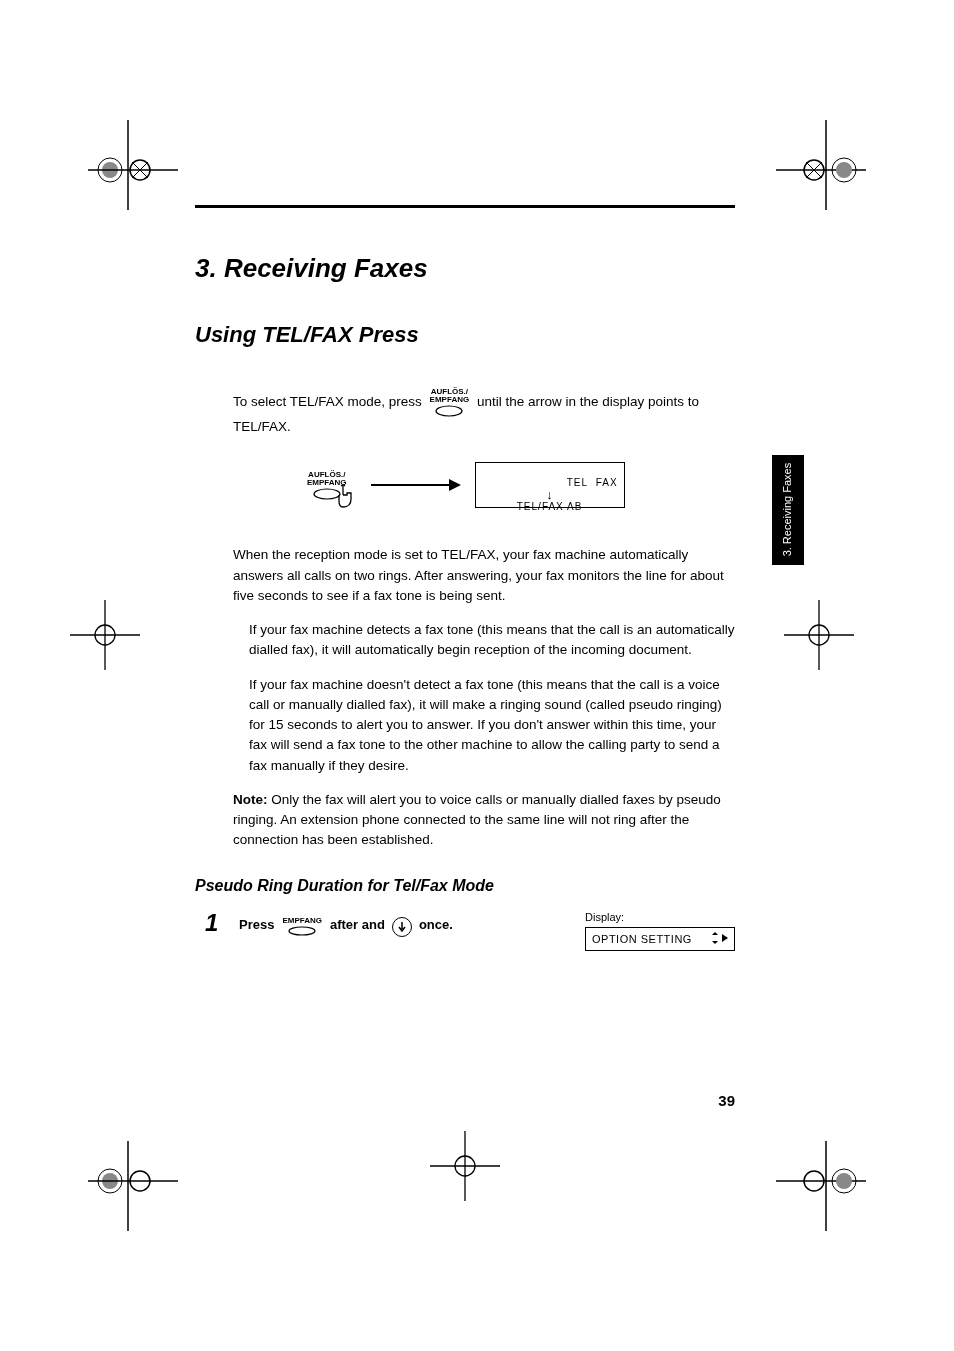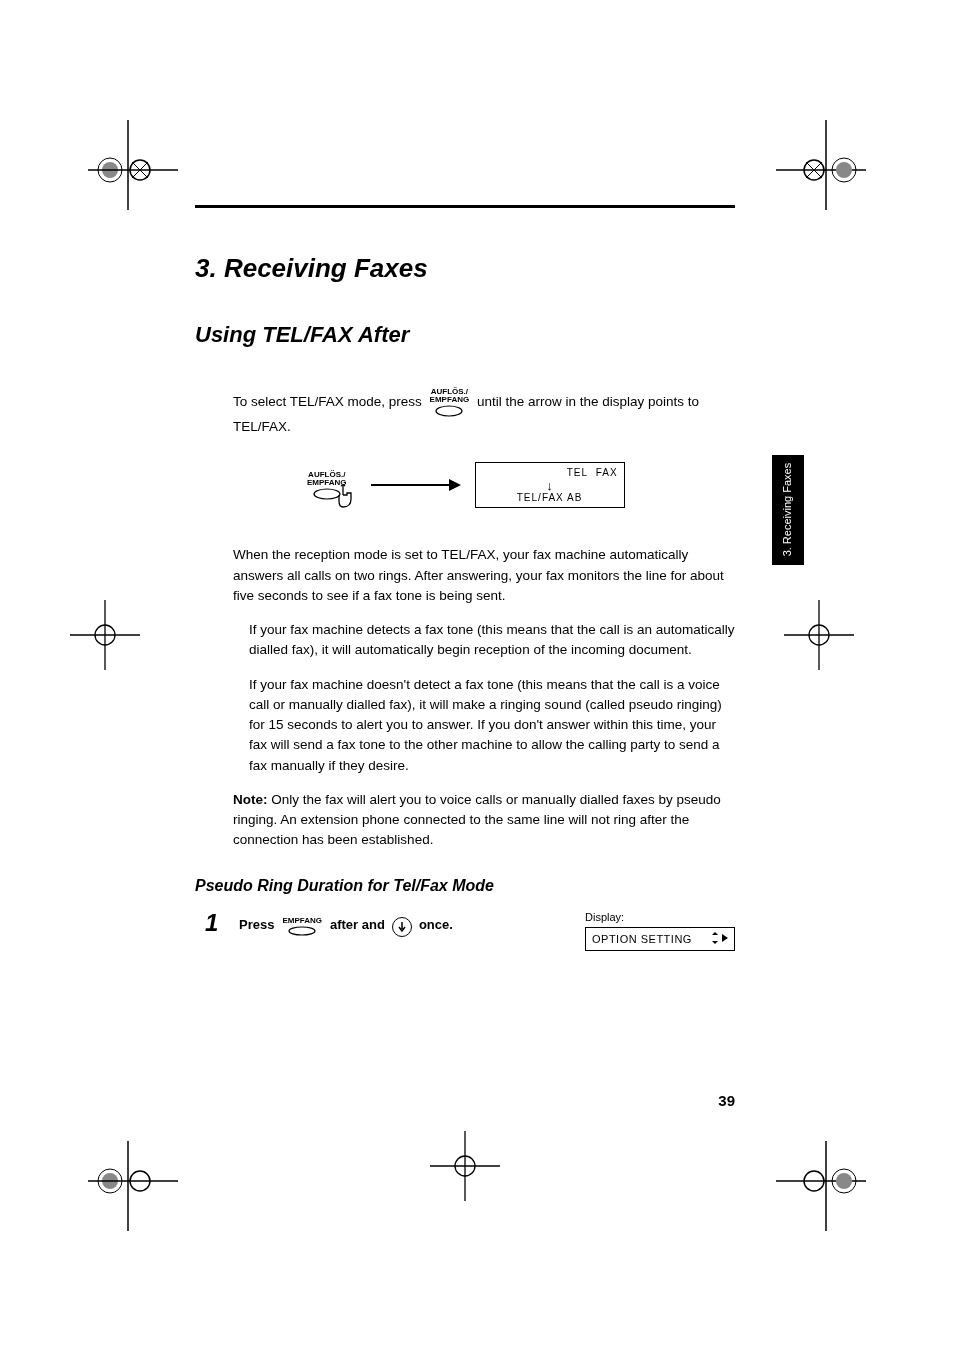--- a/index.html
+++ b/index.html
@@ -56,21 +56,21 @@
   .press-icon { display: inline-block; }
   .arrow-long svg { display: block; }
   .lcd {
     border: 1px solid #000;
     width: 150px;
     height: 46px;
     font-size: 10px;
     display: flex;
     flex-direction: column;
     justify-content: space-between;
-    padding: 4px 6px;
+    padding: 14px 6px;
   }
   .lcd .row1 { display: flex; justify-content: space-between; letter-spacing: 1px; }
   .lcd .row-mid { text-align: center; font-size: 13px; line-height: 1; }
   .lcd .row2 { text-align: center; letter-spacing: 1px; }
 
   .sub-indent { margin-left: 54px; }
 
   .note-label { font-weight: bold; }
 
   .subheading {
@@ -227,21 +227,21 @@
     </svg>
   </div>
 
   <div class="side-tab">
     <span>3. Receiving
 Faxes</span>
   </div>
 
   <div class="frame">
     <div class="chapter-title">3.  Receiving Faxes</div>
-    <div class="section-title">Using TEL/FAX After</div>
+    <div class="section-title">Using TEL/FAX Press</div>
 
     <div class="body-indent">
       <p class="para">
         <span>To select TEL/FAX mode, press </span>
         <span class="oval-btn">
           <span class="lbl">AUFLÖS./
 EMPFANG</span>
           <svg width="30" height="12" viewBox="0 0 30 12">
               <ellipse cx="15" cy="6" rx="13" ry="5" fill="none" stroke="#000" stroke-width="1.2"></ellipse>
             </svg>

